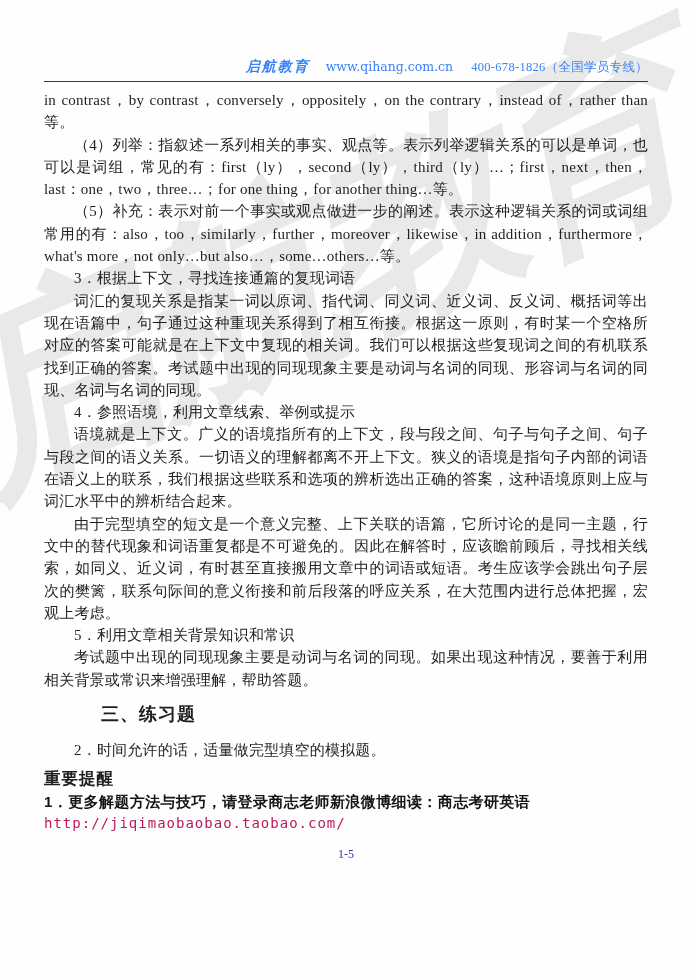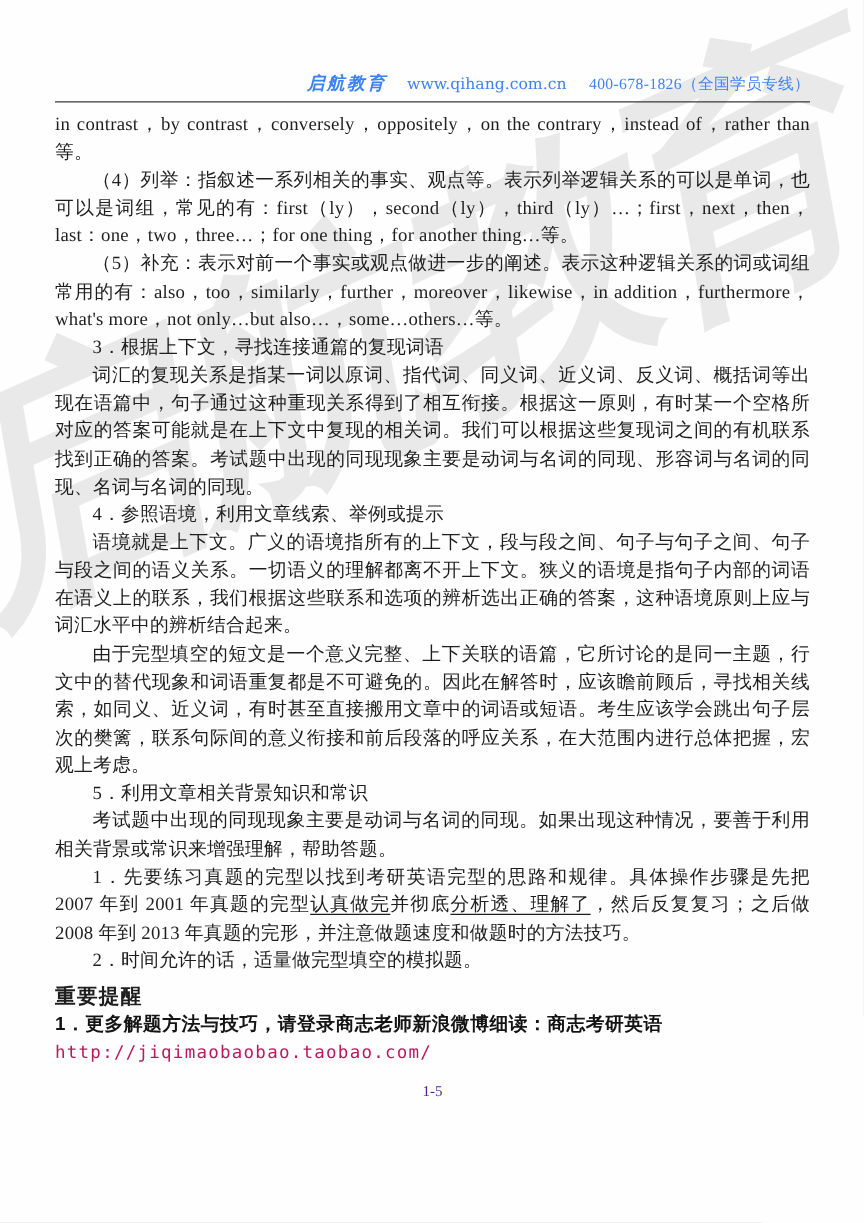--- a/index.html
+++ b/index.html
@@ -71,22 +71,22 @@
       <p>（4）列举：指叙述一系列相关的事实、观点等。表示列举逻辑关系的可以是单词，也可以是词组，常见的有：first（ly），second（ly），third（ly）…；first，next，then，last：one，two，three…；for one thing，for another thing…等。</p>
       <p>（5）补充：表示对前一个事实或观点做进一步的阐述。表示这种逻辑关系的词或词组常用的有：also，too，similarly，further，moreover，likewise，in addition，furthermore，what's more，not only…but also…，some…others…等。</p>
       <p>3．根据上下文，寻找连接通篇的复现词语</p>
       <p>词汇的复现关系是指某一词以原词、指代词、同义词、近义词、反义词、概括词等出现在语篇中，句子通过这种重现关系得到了相互衔接。根据这一原则，有时某一个空格所对应的答案可能就是在上下文中复现的相关词。我们可以根据这些复现词之间的有机联系找到正确的答案。考试题中出现的同现现象主要是动词与名词的同现、形容词与名词的同现、名词与名词的同现。</p>
       <p>4．参照语境，利用文章线索、举例或提示</p>
       <p>语境就是上下文。广义的语境指所有的上下文，段与段之间、句子与句子之间、句子与段之间的语义关系。一切语义的理解都离不开上下文。狭义的语境是指句子内部的词语在语义上的联系，我们根据这些联系和选项的辨析选出正确的答案，这种语境原则上应与词汇水平中的辨析结合起来。</p>
       <p>由于完型填空的短文是一个意义完整、上下关联的语篇，它所讨论的是同一主题，行文中的替代现象和词语重复都是不可避免的。因此在解答时，应该瞻前顾后，寻找相关线索，如同义、近义词，有时甚至直接搬用文章中的词语或短语。考生应该学会跳出句子层次的樊篱，联系句际间的意义衔接和前后段落的呼应关系，在大范围内进行总体把握，宏观上考虑。</p>
       <p>5．利用文章相关背景知识和常识</p>
       <p>考试题中出现的同现现象主要是动词与名词的同现。如果出现这种情况，要善于利用相关背景或常识来增强理解，帮助答题。</p>
 
+      <div class="practice-heading">三、练习题</div>
 
-      <p><span>1．先要练习真题的完型以找到考研英语完型的思路和规律。具体操作步骤是先把 2007 年到 2001 年真题的完型</span><span class="u">认真做完</span><span>并彻底</span><span class="u">分析透、理解了</span><span>，然后反复复习；之后做 2008 年到 2013 年真题的完形，并注意做题速度和做题时的方法技巧。</span></p>
       <p>2．时间允许的话，适量做完型填空的模拟题。</p>
     </div>
 
     <div class="reminder">
       <div class="reminder-heading">重要提醒</div>
       <p>1．更多解题方法与技巧，请登录商志老师新浪微博细读：商志考研英语</p>
       <p class="url-line"><a href="#">http://jiqimaobaobao.taobao.com/</a></p>
     </div>
 
     <div class="footer">1-5</div>

